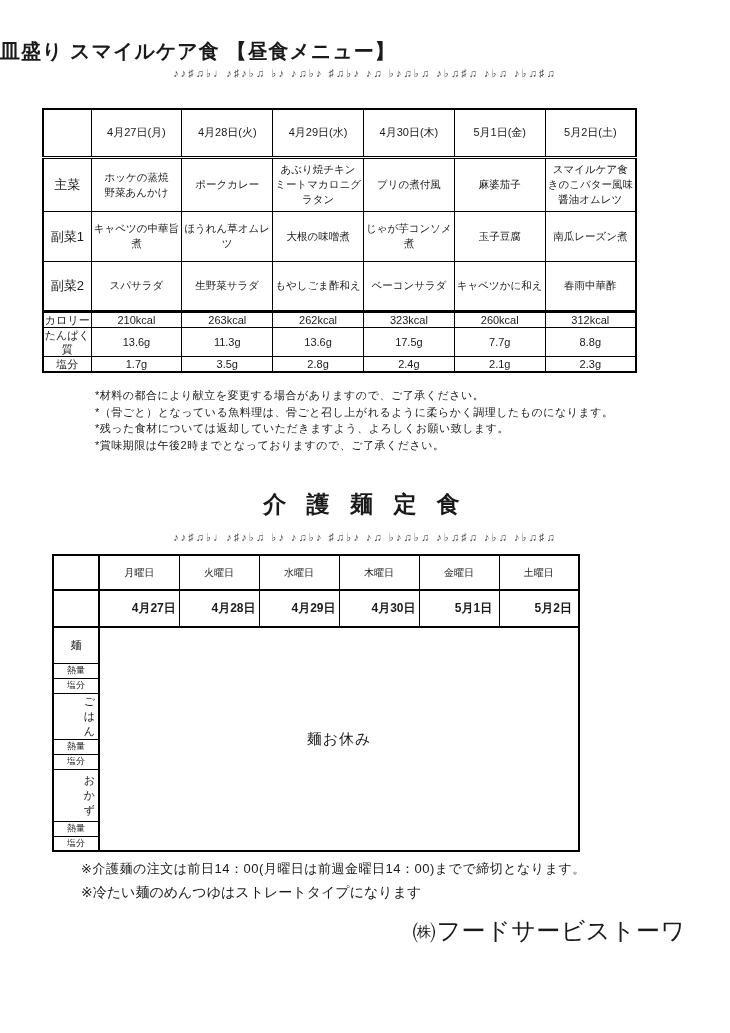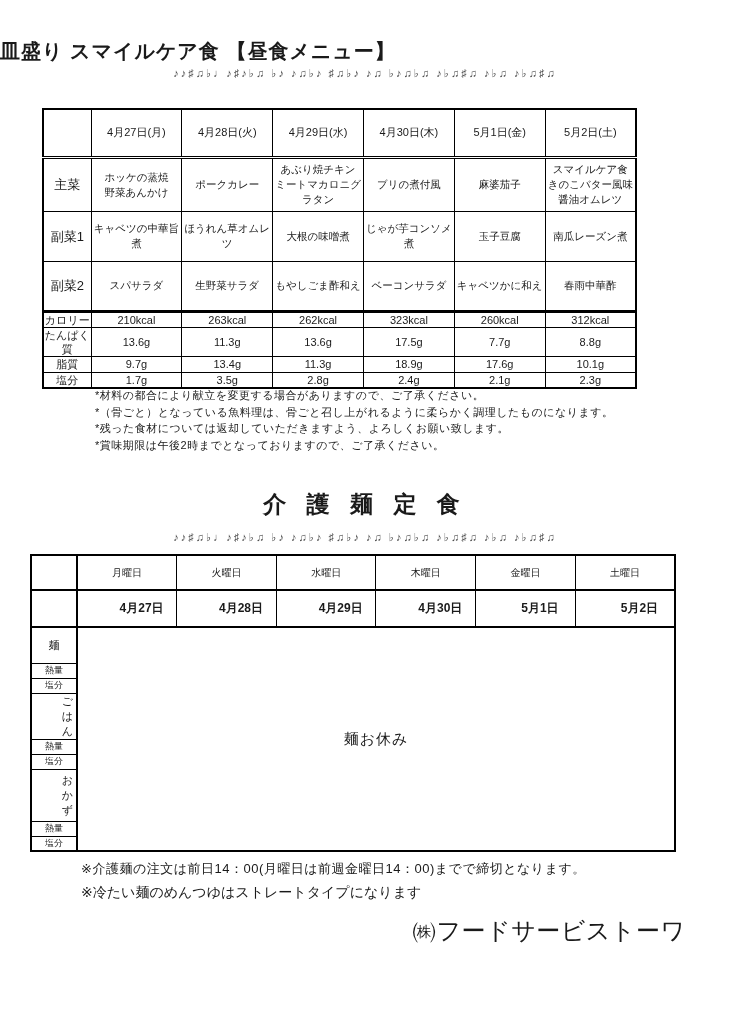--- a/index.html
+++ b/index.html
@@ -43,21 +43,21 @@
     font-size:11px; line-height:16.5px; letter-spacing:0.5px;
   }
   .noodle-notes { position:absolute; left:81px; top:860px; }
   .noodle-notes .note-a { font-size:13px; letter-spacing:0.5px; margin-bottom:5px; }
   .noodle-notes .note-b { font-size:14px; line-height:18px; }
   .company {
     position:absolute; left:412px; top:915px;
     font-size:24px; letter-spacing:0.5px; white-space:nowrap;
   }
   
-  .t2 { position:absolute; left:30px; top:554px; width:646px; border:2px solid #000; }
+  .t2 { position:absolute; left:52px; top:554px; width:528px; border:2px solid #000; }
   .t2 col.c-label { width:46px; }
   .t2 .row-wd td { height:35px; font-size:10px; border-bottom:2px solid #000; }
   .t2 .row-date td { height:37px; font-size:12px; font-weight:bold; border-bottom:2.5px solid #000;padding-left:29px; }
   .t2 td.lblcol { border-right:2px solid #000; font-size:11px; padding:0; }
   .t2 td.sub { font-size:9px; border-top:1px dashed #000; }
   .t2 td.grp-start { border-top:1.5px solid #000;padding-left:27px; }
   .t2 .h-men td { height:36px; }
   .t2 .h-sub td { height:15px; }
   .t2 .h-okazu td { height:52px; }
   .t2 td.bodycell {
@@ -170,29 +170,20 @@
       <tr class="row-nut">
         <td class="lbl">たんぱく質</td>
         <td>13.6g</td>
         <td>11.3g</td>
         <td>13.6g</td>
         <td>17.5g</td>
         <td>7.7g</td>
         <td>8.8g</td>
       </tr>
       <tr class="row-nut">
-        <td class="lbl">脂質</td>
-        <td>9.7g</td>
-        <td>13.4g</td>
-        <td>11.3g</td>
-        <td>18.9g</td>
-        <td>17.6g</td>
-        <td>10.1g</td>
-      </tr>
-      <tr class="row-nut">
         <td class="lbl">塩分</td>
         <td>1.7g</td>
         <td>3.5g</td>
         <td>2.8g</td>
         <td>2.4g</td>
         <td>2.1g</td>
         <td>2.3g</td>
       </tr>
     </tbody>
   </table>

